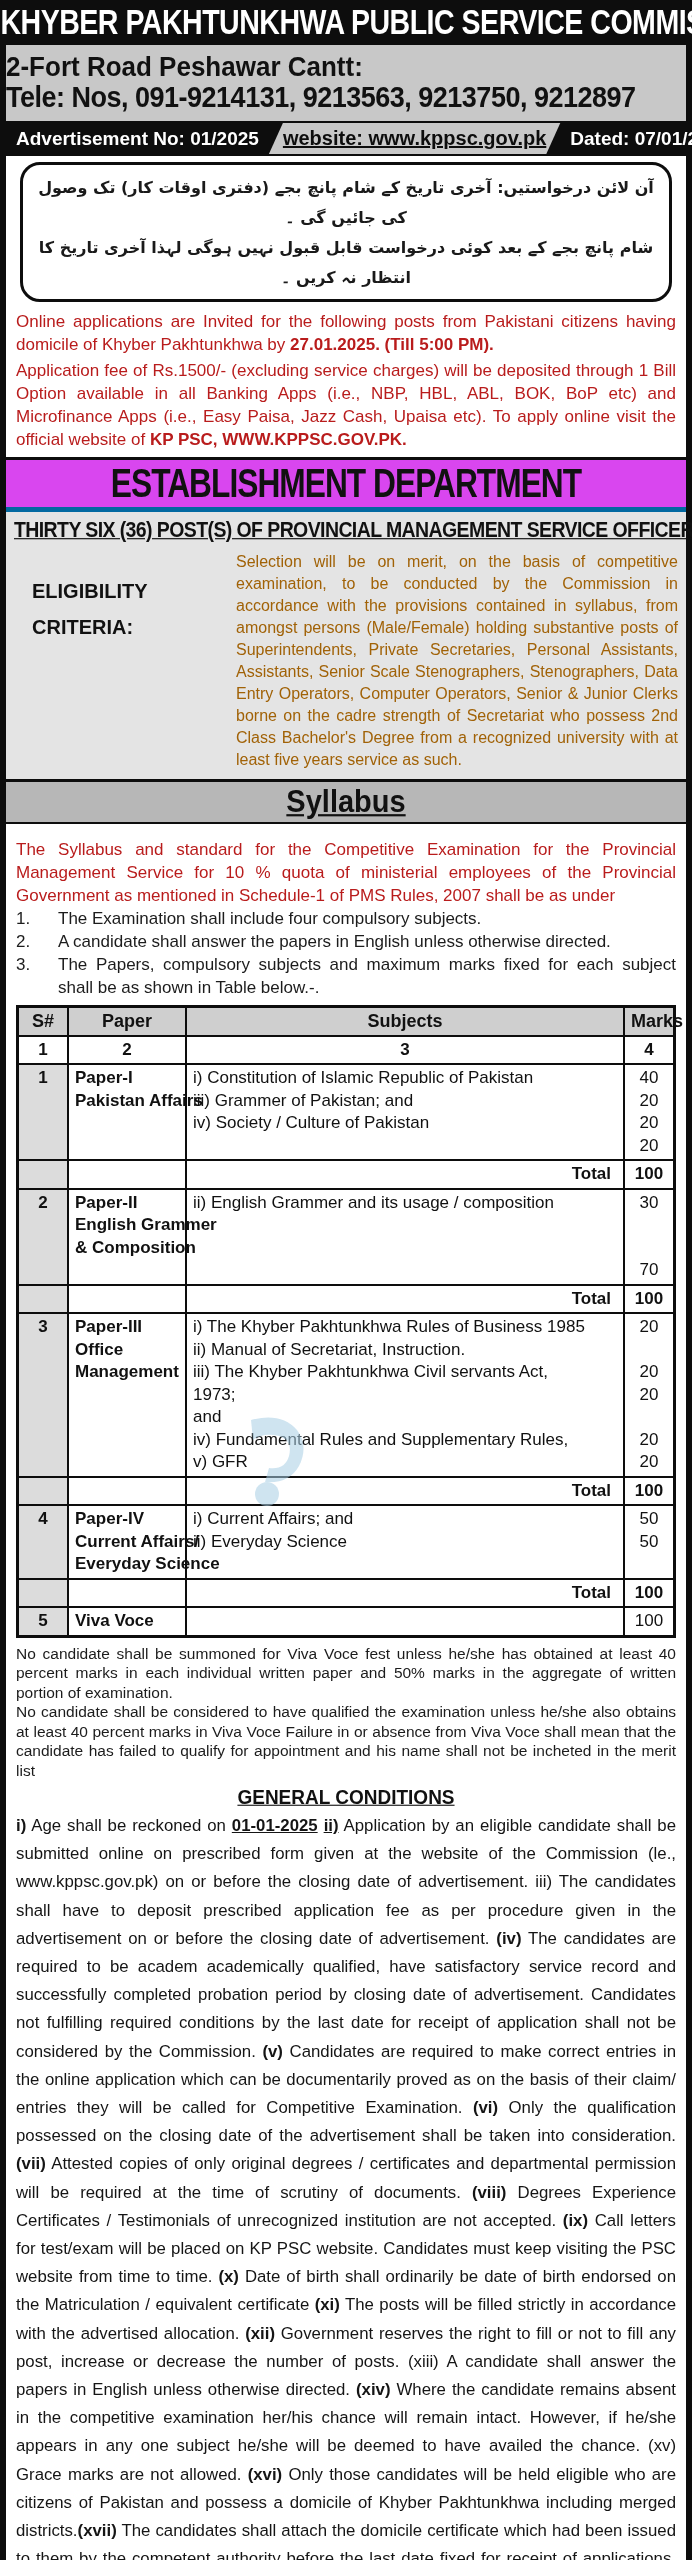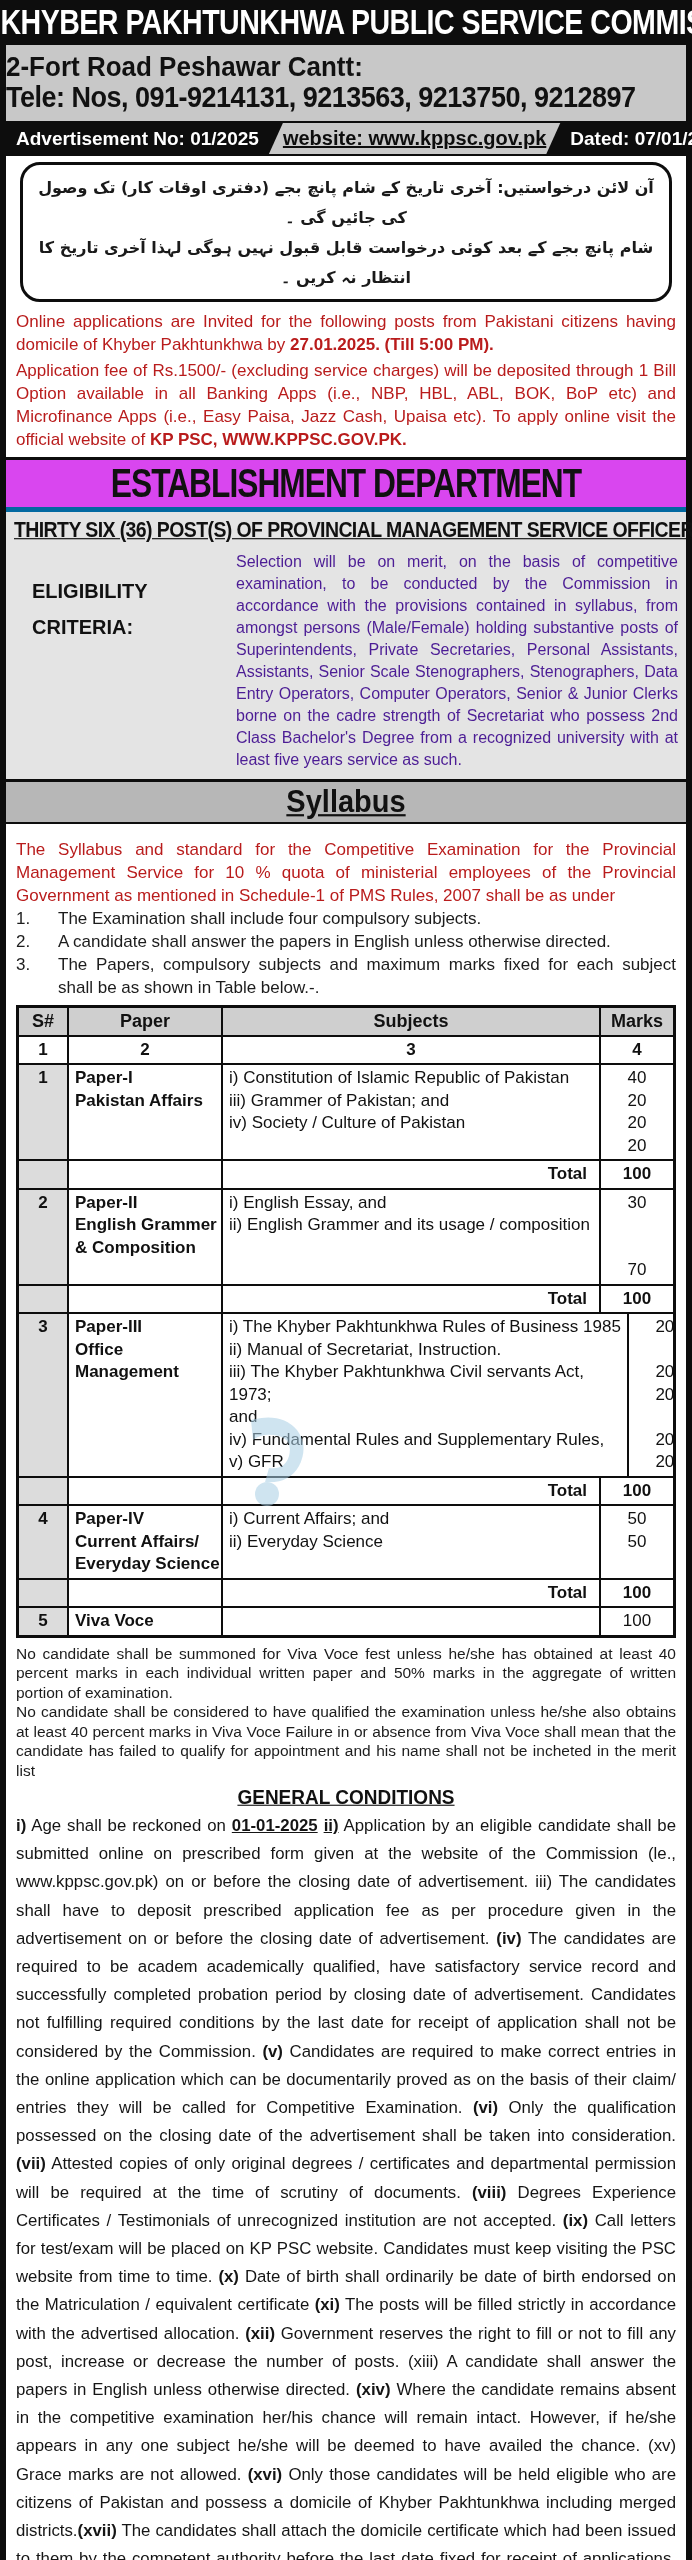--- a/index.html
+++ b/index.html
@@ -30,41 +30,41 @@
   .b{font-weight:bold;}
   .u{text-decoration:underline;}
 
   
   .estab-band{background:#d946ef;border-top:3px solid #0d0d0d;border-bottom:5px solid #0369a1;text-align:center;padding:4px 0 5px;}
   .estab-band .t{display:inline-block;font-weight:bold;font-size:33px;letter-spacing:-1px;transform:scale(.96,1.25);white-space:nowrap;}
   .panel{background:#e4e4e4;padding:2px 8px 8px;}
   .post-title{font-weight:bold;font-size:19.5px;text-align:center;text-decoration:underline;letter-spacing:-.6px;transform:scaleY(1.15);margin:4px 0 10px;white-space:nowrap;}
   .elig{display:flex;}
   .elig-label{width:222px;box-sizing:border-box;padding:26px 4px 0 18px;font-weight:bold;font-size:20px;line-height:34px;transform:scaleY(1.05);}
-  .elig-text{flex:1;font-size:16px;line-height:22px;text-align:justify;color:#4c1d95;}
+  .elig-text{flex:1;font-size:16px;line-height:22px;text-align:justify;color:#a16207;}
 
   
   .syl-band{background:#b7b7b7;border-top:3px solid #0d0d0d;border-bottom:2px solid #0d0d0d;text-align:center;padding:3px 0 4px;}
   .syl-band .t{display:inline-block;font-weight:bold;font-size:29px;text-decoration:underline;transform:scaleY(1.1);}
   .syl-intro{padding:14px 10px 0;}
   .listrow{display:flex;font-size:17px;line-height:23px;color:#1c1c1c;padding:0 10px;}
   .listrow .num{width:42px;flex:none;}
   .listrow .lt{flex:1;text-align:justify;}
 
   
   .stable-wrap{padding:6px 10px 2px;position:relative;}
   .stable{border:3px solid #0d0d0d;}
   .trow{display:flex;border-top:2px solid #0d0d0d;}
   .trow:first-child{border-top:none;}
   .td{box-sizing:border-box;border-right:2px solid #0d0d0d;padding:2px 6px;font-size:17px;line-height:22.5px;}
   .td:last-child{border-right:none;}
   .td.c1{width:50px;text-align:center;font-weight:bold;background:#dcdcdc;flex:none;}
-  .td.c2{width:154px;font-weight:bold;flex:none;}
+  .td.c2{width:118px;font-weight:bold;flex:none;}
   .td.c3{flex:1;}
-  .td.c4{width:72px;text-align:center;flex:none;}
+  .td.c4{width:48px;text-align:center;flex:none;}
   .trow.thead .td{background:#cfcfcf;font-weight:bold;text-align:center;font-size:18px;}
   .trow.tnums .td{background:#fff;font-weight:bold;text-align:center;}
   .trow.tnums .td.c1{background:#fff;}
   .sline{height:22.5px;white-space:nowrap;overflow:visible;}
   .trow.trtotal .td{font-weight:bold;}
   .trow.trtotal .c3{text-align:right;padding-right:12px;}
   .watermark{position:absolute;left:225px;top:415px;opacity:.55;pointer-events:none;}
 
   
   .notes{padding:4px 10px 0;}
@@ -172,21 +172,20 @@
           <div class="td c4">100</div>
         </div>
         <div class="trow">
           <div class="td c1">2</div>
           <div class="td c2">
             <div class="sline">Paper-II</div>
             <div class="sline">English Grammer</div>
             <div class="sline">&amp; Composition</div>
           </div>
           <div class="td c3">
-            <div class="sline">i) English Essay, and</div>
             <div class="sline">ii)  English Grammer and its usage / composition</div>
             <div class="sline">&nbsp;</div>
             <div class="sline">&nbsp;</div>
           </div>
           <div class="td c4">
             <div class="sline">30</div>
             <div class="sline">&nbsp;</div>
             <div class="sline">&nbsp;</div>
             <div class="sline">70</div>
           </div>

